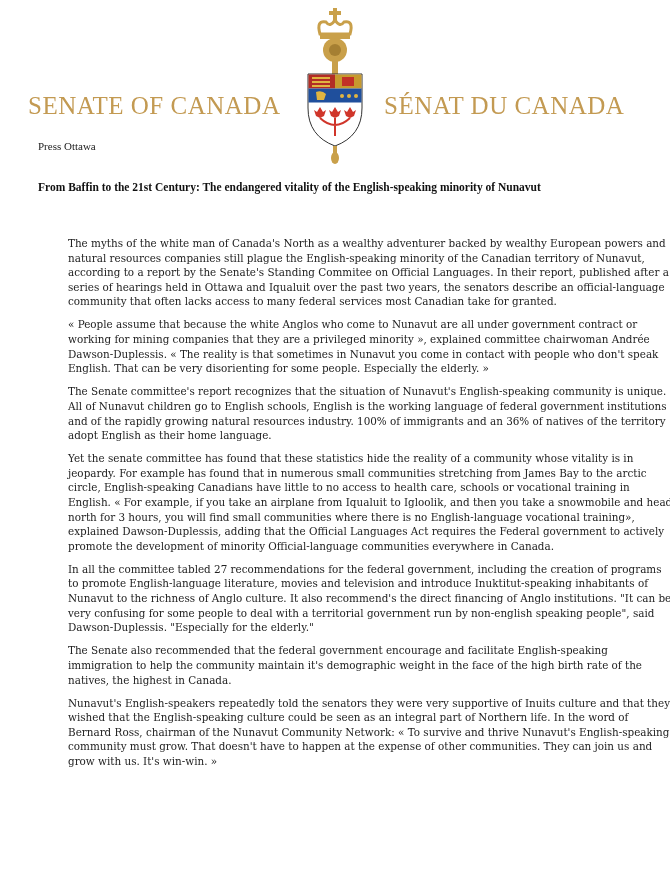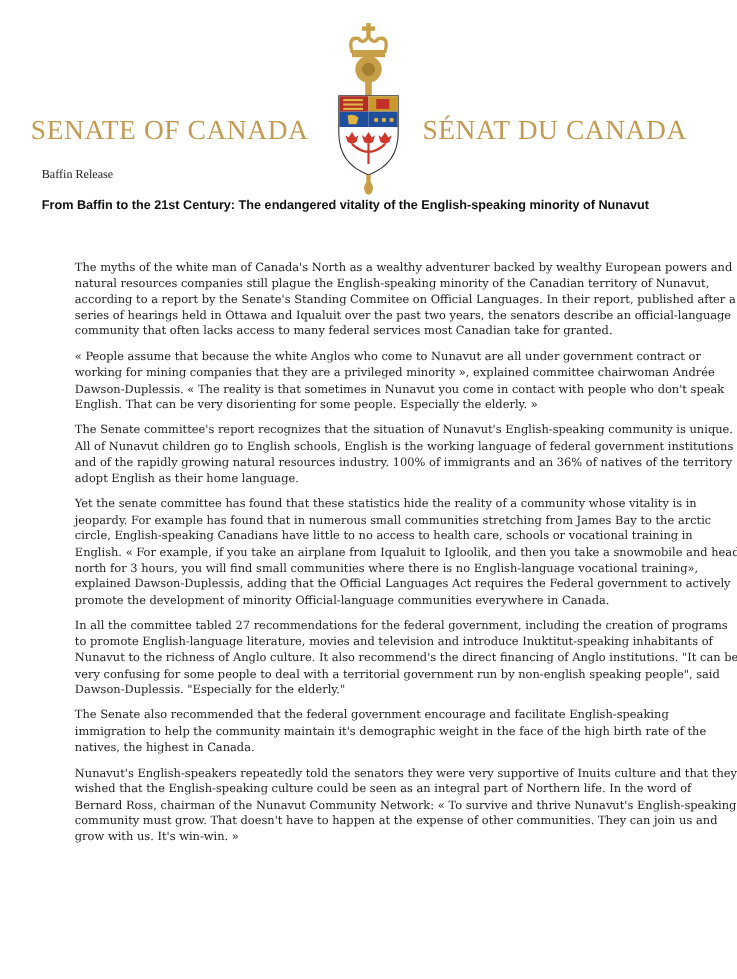--- a/index.html
+++ b/index.html
@@ -1,26 +1,26 @@
 <!DOCTYPE html>
 <html><head>
   <meta charset="utf-8">
   <style>
     html, body { margin: 0; padding: 0; background: #ffffff; }
     body { width: 670px; height: 890px; position: relative; overflow: hidden; font-family: "DejaVu Serif", "Liberation Serif", serif; color: #1a1a1a; }
-    .header { position: absolute; left: 0; top: 13px; width: 670px; height: 170px; }
+    .header { position: absolute; left: 0; top: 0; width: 670px; height: 170px; }
     .senate-en, .senate-fr {
       position: absolute; top: 92px; font-family: "Liberation Serif", serif;
       font-size: 25px; letter-spacing: 0.5px; color: #c39a52; font-weight: normal;
     }
     .senate-en { left: 28px; }
     .senate-fr { left: 384px; }
     .crest { position: absolute; left: 302px; top: 8px; width: 66px; height: 158px; }
     .press-release { position: absolute; left: 38px; top: 140px; font-family: "Liberation Serif", serif; font-size: 11px; color: #222; }
-    .title { position: absolute; left: 38px; top: 180px; width: 600px; font-family: Liberation Sans, sans-serif; font-weight: bold; font-size: 11.5px; line-height: 15px; color: #111; }
+    .title { position: absolute; left: 38px; top: 180px; width: 600px; font-family: Liberation Serif, serif; font-weight: bold; font-size: 11.5px; line-height: 15px; color: #111; }
     .body-text { position: absolute; left: 38px; top: 236px; width: 605px; font-family: "DejaVu Serif", serif; font-size: 10.4px; line-height: 14.6px; color: #222; margin-left: 30px; }
     .body-text p { margin: 0 0 8.5px 0; }
     .end-mark { margin-top: 2px; }
   </style>
 </head>
 <body>
 
 <div class="header">
   <div class="senate-en">SENATE OF CANADA</div>
   <svg class="crest" viewBox="0 0 66 158" xmlns="http://www.w3.org/2000/svg">
@@ -55,21 +55,21 @@
       <path d="M15 104 l3 -5 l3 5 l3 -2 l-2 6 l-4 2 l-4 -2 l-2 -6 z"></path>
       <path d="M30 104 l3 -5 l3 5 l3 -2 l-2 6 l-4 2 l-4 -2 l-2 -6 z"></path>
       <path d="M45 104 l3 -5 l3 5 l3 -2 l-2 6 l-4 2 l-4 -2 l-2 -6 z"></path>
     </g>
     <path d="M18 110 Q33 124 48 110 M33 110 V128" fill="none" stroke="#d0352a" stroke-width="2"></path>
 
     <rect x="31" y="138" width="4" height="8" fill="#c9a04a"></rect>
     <ellipse cx="33" cy="150" rx="4" ry="6" fill="#c9a04a"></ellipse>
   </svg>
   <div class="senate-fr">SÉNAT DU CANADA</div>
-  <div class="press-release">Baffin Release</div>
+  <div class="press-release">Press Ottawa</div>
 </div>
 
 <div class="title">From Baffin to the 21st Century: The endangered vitality of the English-speaking minority of Nunavut</div>
 
 <div class="body-text">
   <p>The myths of the white man of Canada's North as a wealthy adventurer backed by wealthy European powers and natural resources companies still plague the English-speaking minority of the Canadian territory of Nunavut, according to a report by the Senate's Standing Commitee on Official Languages.  In their report, published after a series of hearings held in Ottawa and Iqualuit over the past two years, the senators describe an official-language community that often lacks access to many federal services most Canadian take for granted.</p>
   <p>« People assume that because the white Anglos who come to Nunavut are all under government contract or working for mining companies that they are a privileged minority », explained committee chairwoman Andrée Dawson-Duplessis. « The reality is that sometimes in Nunavut you come in contact with people who don't speak English. That can be very disorienting for some people. Especially the elderly. »</p>
   <p>The Senate committee's report recognizes that the situation of Nunavut's English-speaking community is unique. All of Nunavut children go to English schools, English is the working language of federal government institutions and of the rapidly growing natural resources industry. 100% of immigrants and an 36% of natives of the territory adopt English as their home language.</p>
   <p>Yet the senate committee has found that these statistics hide the reality of a community whose vitality is in jeopardy.   For example has found that in numerous small communities stretching from James Bay to the arctic circle, English-speaking Canadians have little to no access to health care, schools or vocational training in English. « For example, if you take an airplane from Iqualuit to Igloolik, and then you take a snowmobile and head north for 3 hours, you will find small communities where there is no English-language vocational training», explained Dawson-Duplessis, adding that the Official Languages Act requires the Federal government to actively promote the development of minority Official-language communities everywhere in Canada.</p>
   <p>In all the committee tabled 27 recommendations for the federal government, including the creation of programs to promote English-language literature, movies and television and introduce Inuktitut-speaking inhabitants of Nunavut to the richness of Anglo culture.  It also recommend's the direct financing of Anglo institutions.  "It can be very confusing for some people to deal with a territorial government run by non-english speaking people", said Dawson-Duplessis. "Especially for the elderly."</p>

